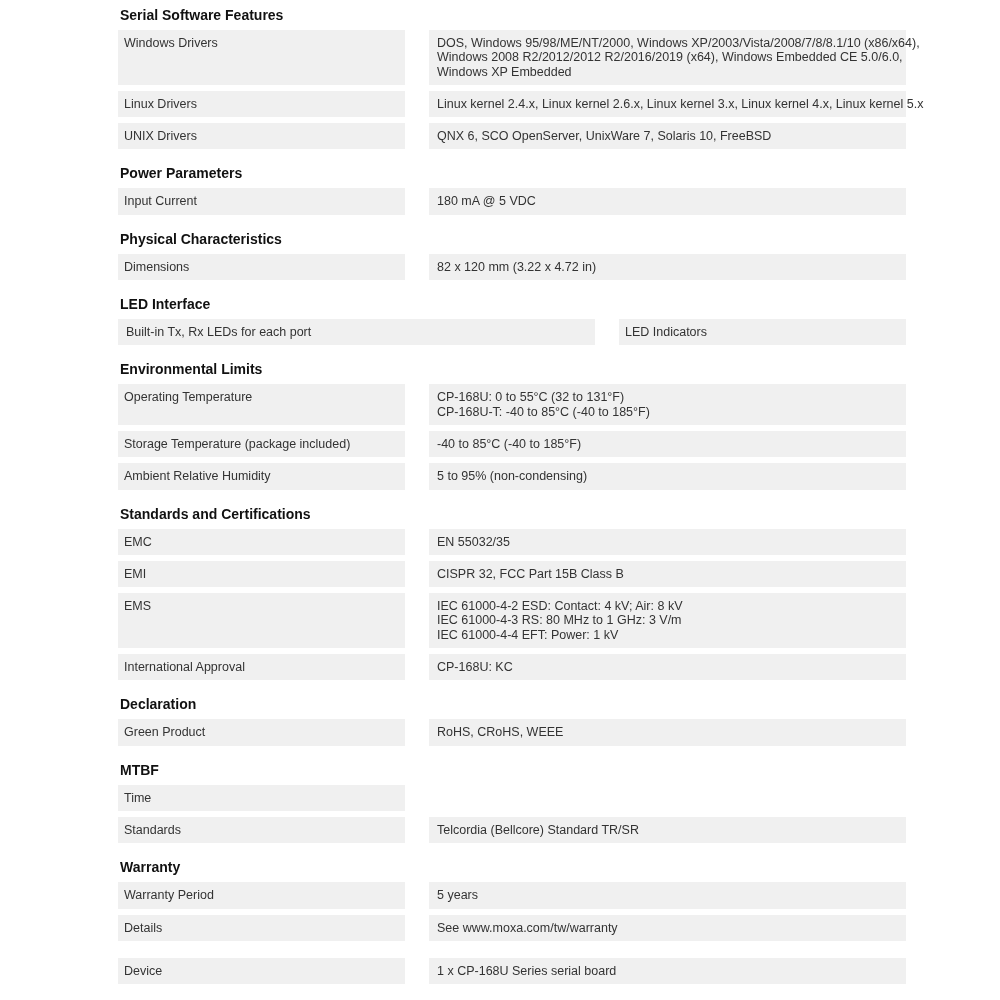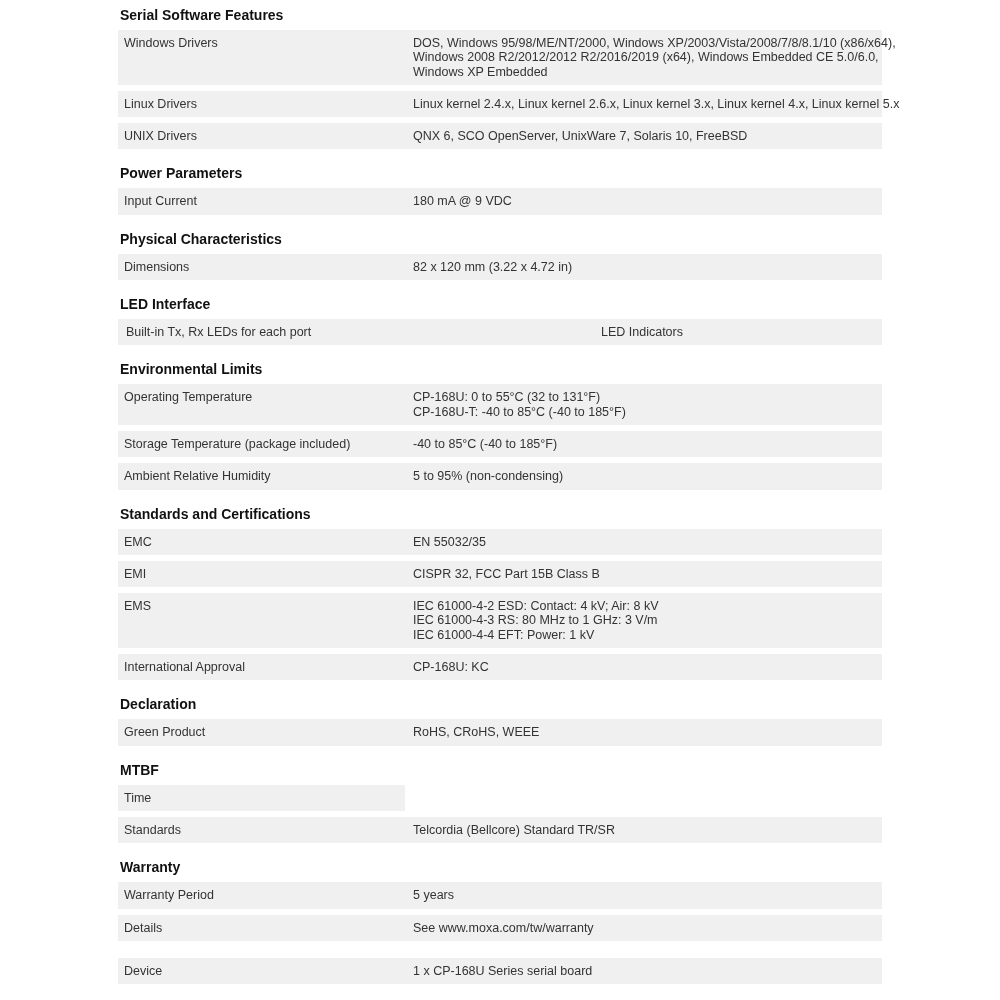--- a/index.html
+++ b/index.html
@@ -22,21 +22,21 @@
   .section:first-child { margin-top: 8px; }
   .section-title {
     font-size: 14px;
     font-weight: bold;
     color: #111111;
     margin: 0 0 7px 2px;
     line-height: 15px;
   }
   .row {
     display: flex;
-    gap: 0;
+    gap: 24px;
     margin-bottom: 6px;
   }
   .row:last-child { margin-bottom: 0; }
   .cell {
     background: #f0f0f0;
     font-size: 12.5px;
     line-height: 14.3px;
     padding: 6px 8px;
     box-sizing: border-box;
   }
@@ -76,21 +76,21 @@
         <div class="cell value">
           <div class="value-line">QNX 6, SCO OpenServer, UnixWare 7, Solaris 10, FreeBSD</div>
         </div>
       </div>
     </section>
     <section class="section">
       <h2 class="section-title">Power Parameters</h2>
       <div class="row">
         <div class="cell label">Input Current</div>
         <div class="cell value">
-          <div class="value-line">180 mA @ 9 VDC</div>
+          <div class="value-line">180 mA @ 5 VDC</div>
         </div>
       </div>
     </section>
     <section class="section">
       <h2 class="section-title">Physical Characteristics</h2>
       <div class="row">
         <div class="cell label">Dimensions</div>
         <div class="cell value">
           <div class="value-line">82 x 120 mm (3.22 x 4.72 in)</div>
         </div>

